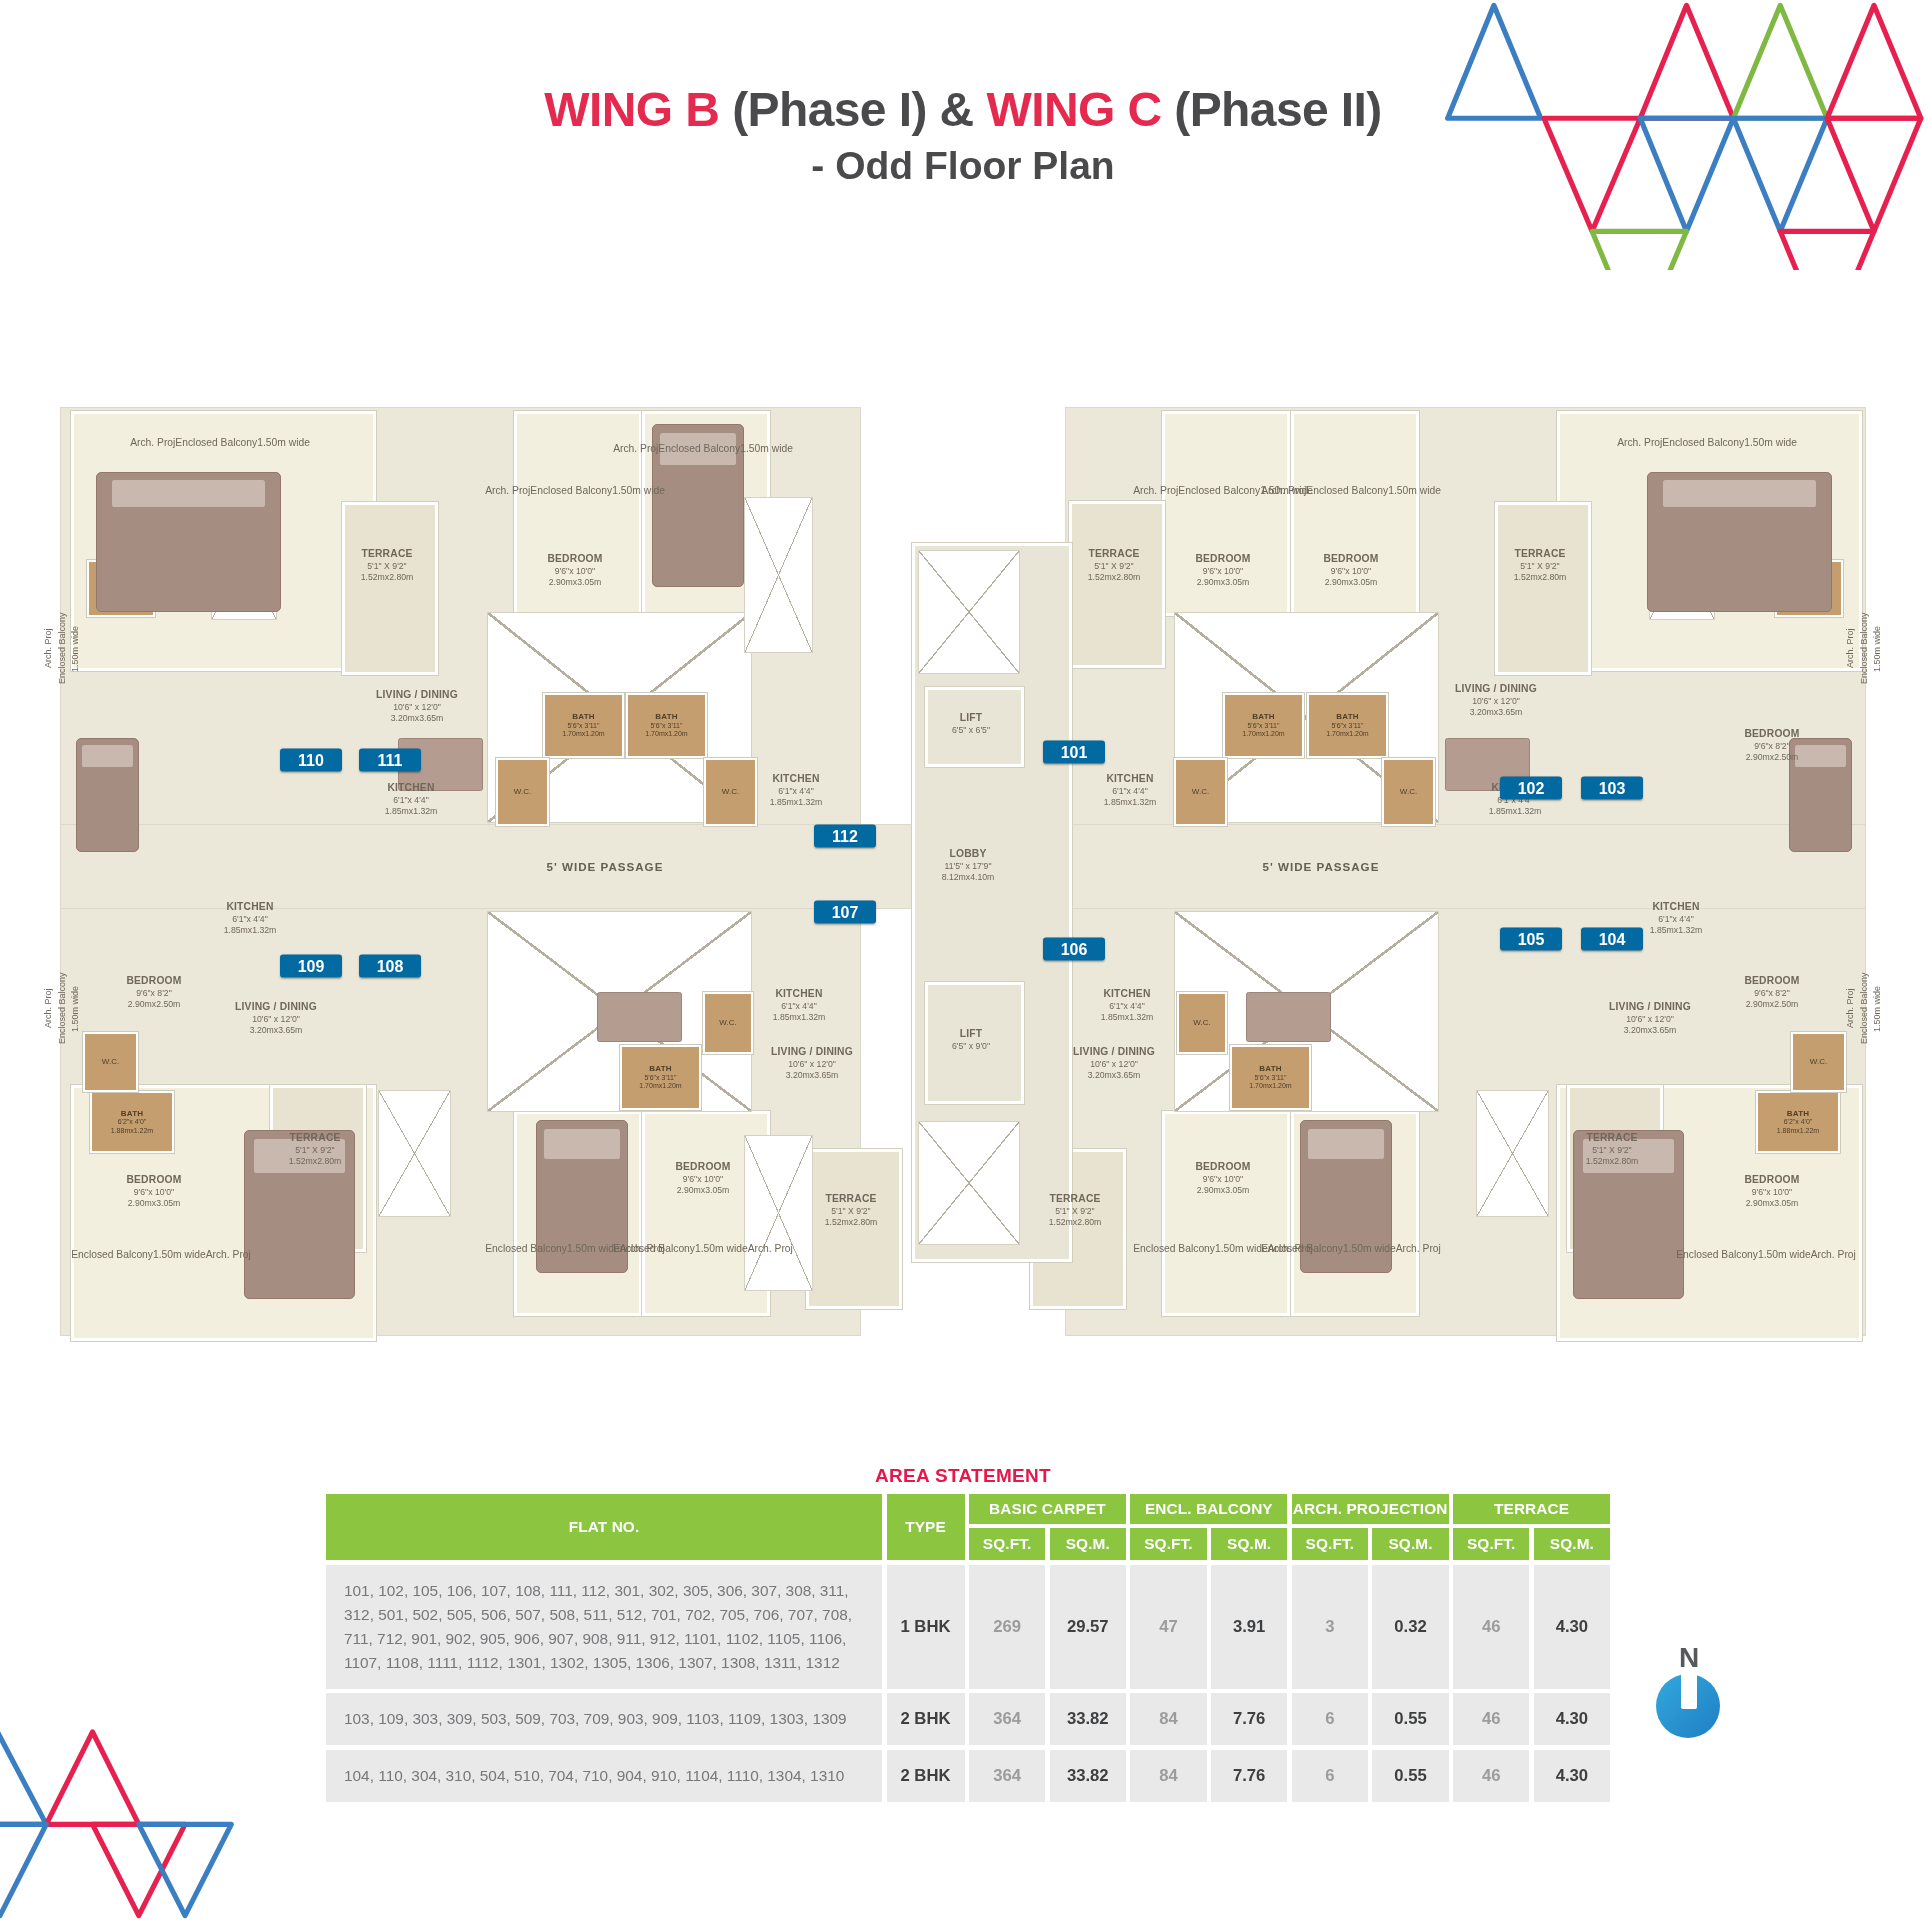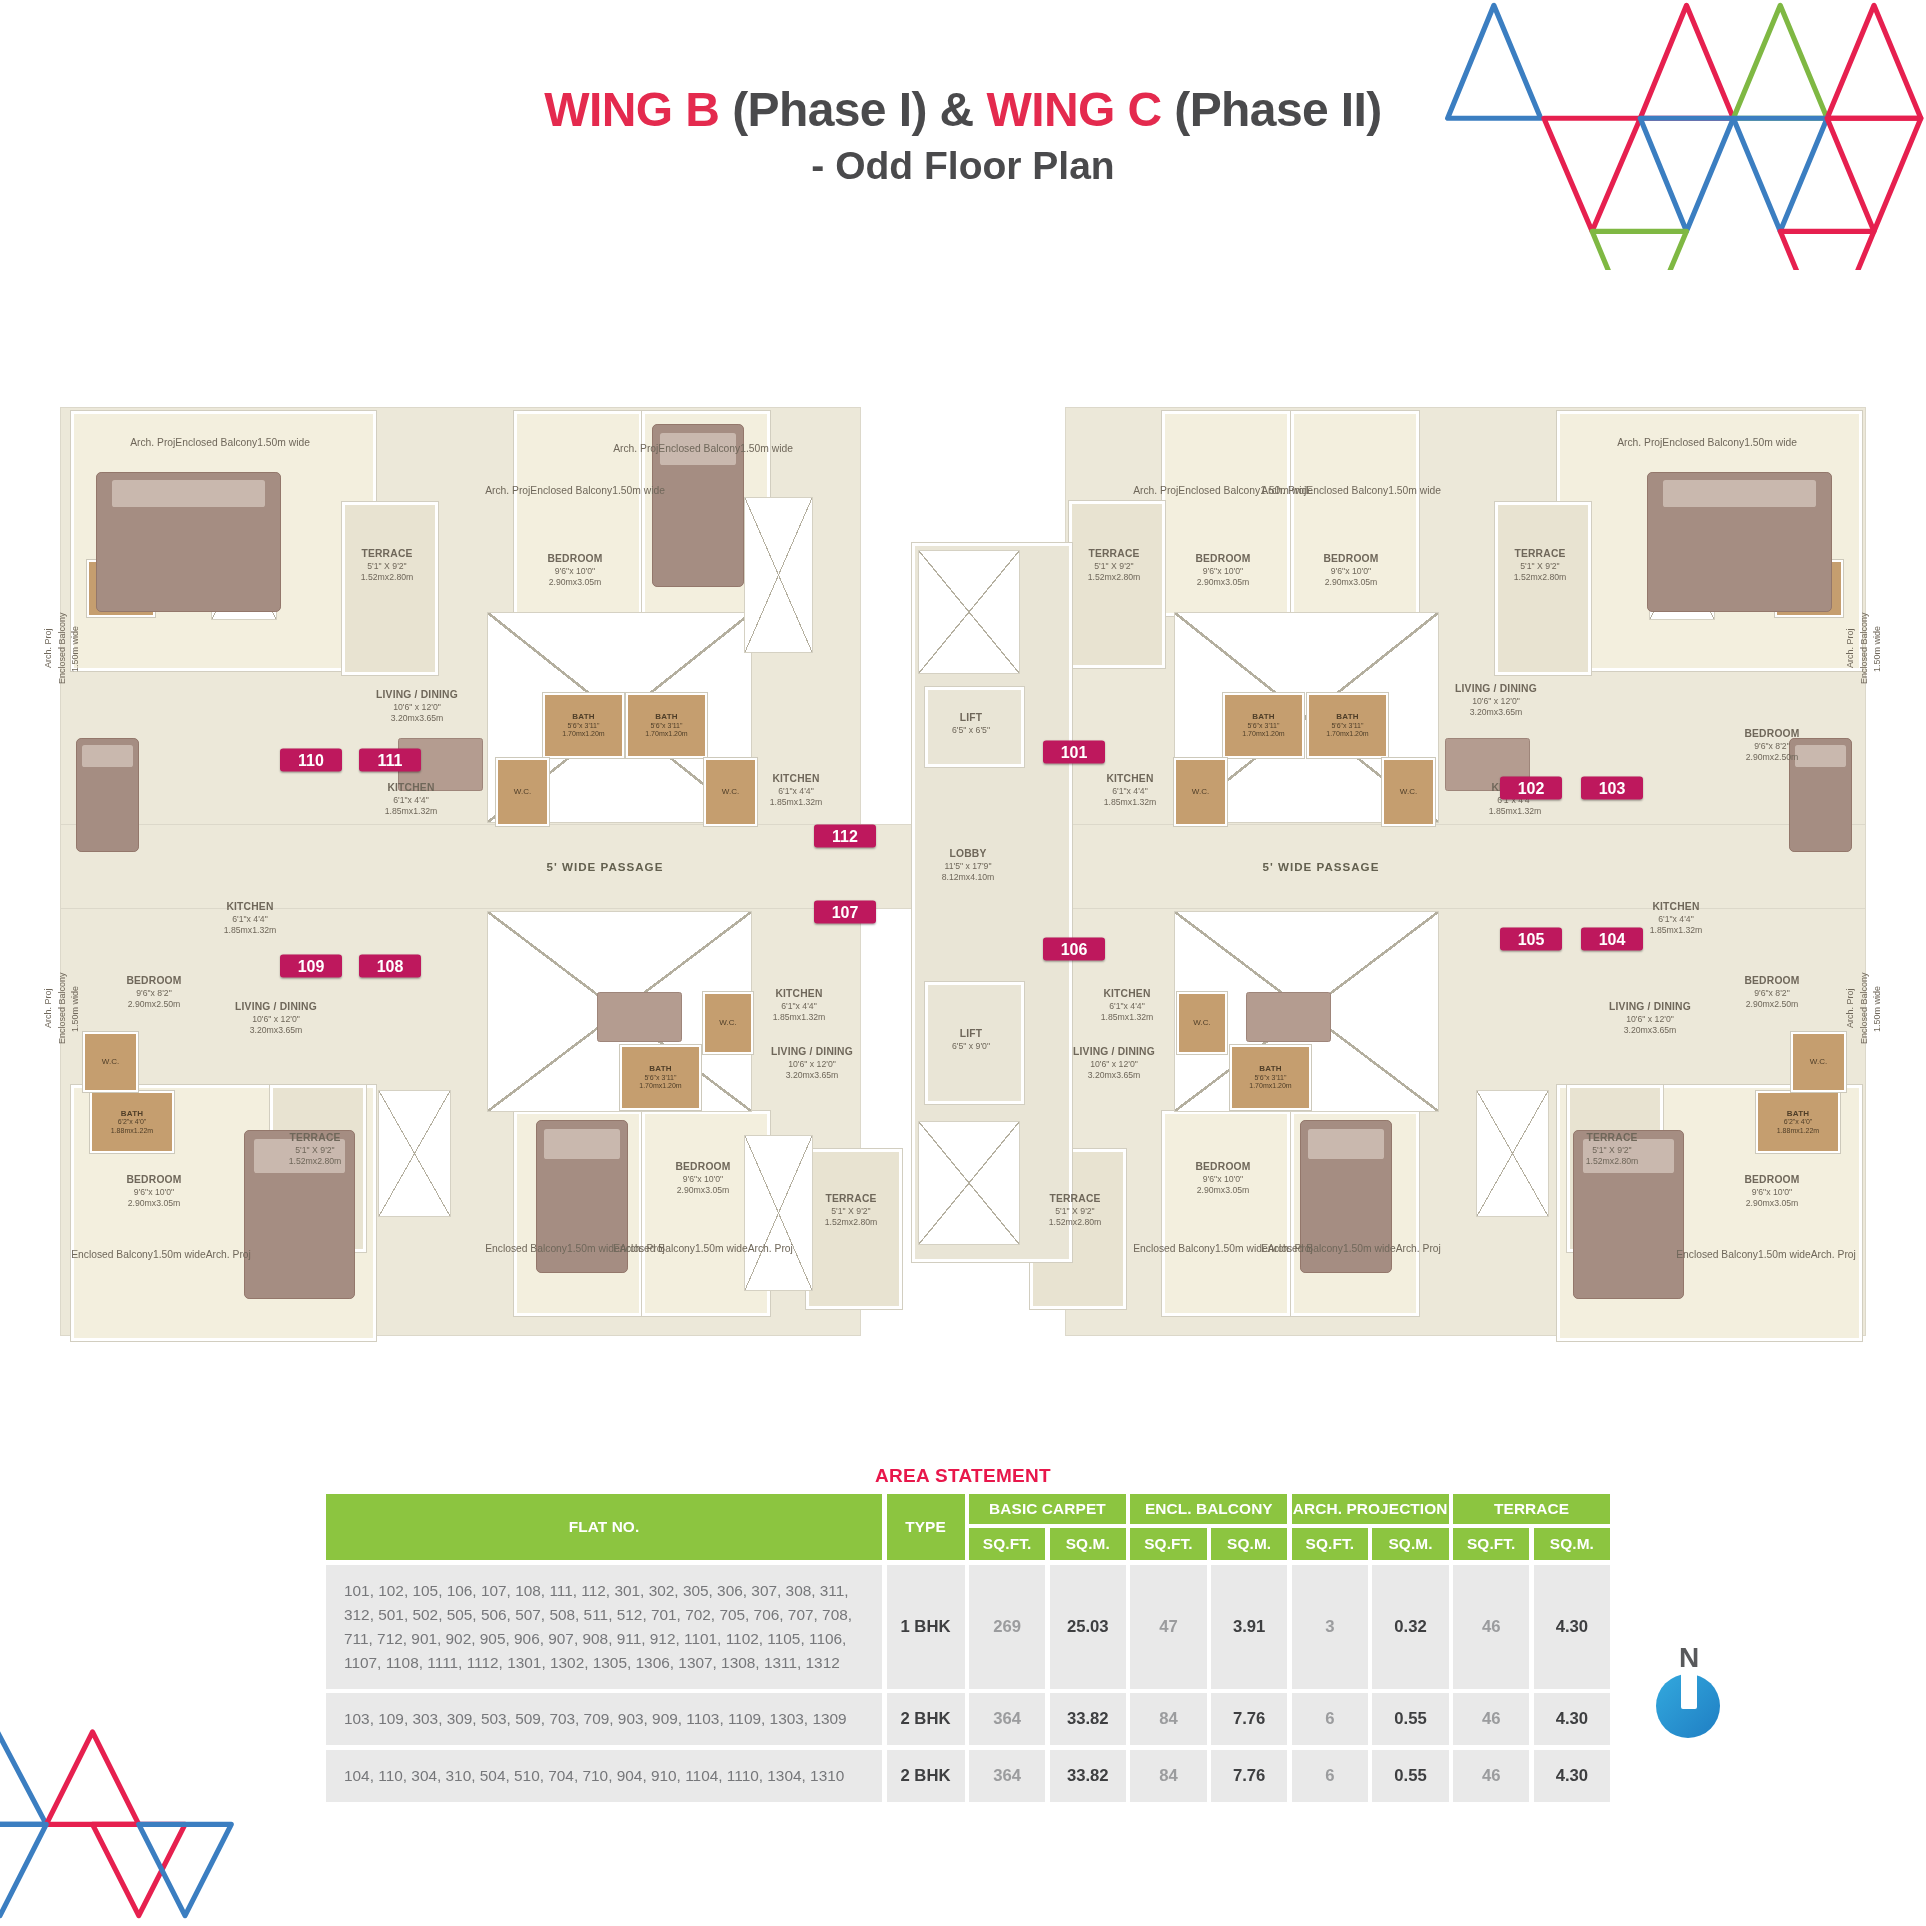--- a/index.html
+++ b/index.html
@@ -33,21 +33,21 @@
   .lbl{position:absolute;transform:translate(-50%,-50%);text-align:center;color:#6F675A;
        font-size:10.3px;line-height:1.32;white-space:nowrap;z-index:5;}
   .lbl .n{font-weight:bold;display:block;letter-spacing:0.2px;}
   .lbl .d{display:block;font-size:8.7px;}
   .sm{font-size:8px;line-height:1.2;color:#4F3E28;}
   .sm .n{font-size:8px;}
   .sm .d{font-size:7px;}
   .vlbl{position:absolute;writing-mode:vertical-rl;transform:rotate(180deg);text-align:center;
         color:#6F675A;font-size:9px;line-height:1.5;z-index:5;}
   .vlbl span{display:block;}
-  .badge{position:absolute;transform:translate(-50%,-50%);min-width:54px;height:23px;background:#be185d;
+  .badge{position:absolute;transform:translate(-50%,-50%);min-width:54px;height:23px;background:#0369a1;
          color:#fff;font-weight:bold;font-size:16px;line-height:23px;text-align:center;border-radius:3.2px;
          z-index:6;box-shadow:0 0.6px 1.9px rgba(0,0,0,.3);padding:0 4px;}
   .pass{font-size:11.6px;letter-spacing:1px;color:#63604F;font-weight:bold;}
   
   .atitle{position:absolute;left:963px;top:1465px;transform:translateX(-50%);
           color:#E8174B;font-weight:bold;font-size:19px;letter-spacing:0.3px;}
   .grid{position:absolute;left:326px;top:1494px;width:1284px;display:grid;
         grid-template-columns:556px 78px repeat(8,1fr);
         grid-template-rows:29.5px 32px auto auto auto;gap:4.5px;}
   .grid>div{display:flex;align-items:center;justify-content:center;}
@@ -491,21 +491,21 @@
     <div class="h" style="grid-row:2;">SQ.FT.</div>
     <div class="h" style="grid-row:2;">SQ.M.</div>
     <div class="h" style="grid-row:2;">SQ.FT.</div>
     <div class="h" style="grid-row:2;">SQ.M.</div>
     <div class="h" style="grid-row:2;">SQ.FT.</div>
     <div class="h" style="grid-row:2;">SQ.M.</div>
 
     <div class="c flats">101, 102, 105, 106, 107, 108, 111, 112, 301, 302, 305, 306, 307, 308, 311, 312, 501, 502, 505, 506, 507, 508, 511, 512, 701, 702, 705, 706, 707, 708, 711, 712, 901, 902, 905, 906, 907, 908, 911, 912, 1101, 1102, 1105, 1106, 1107, 1108, 1111, 1112, 1301, 1302, 1305, 1306, 1307, 1308, 1311, 1312</div>
     <div class="c typ">1 BHK</div>
     <div class="c vg">269</div>
-    <div class="c vd">25.03</div>
+    <div class="c vd">29.57</div>
     <div class="c vg">47</div>
     <div class="c vd">3.91</div>
     <div class="c vg">3</div>
     <div class="c vd">0.32</div>
     <div class="c vg">46</div>
     <div class="c vd">4.30</div>
 
     <div class="c flats">103, 109, 303, 309, 503, 509, 703, 709, 903, 909, 1103, 1109, 1303, 1309</div>
     <div class="c typ">2 BHK</div>
     <div class="c vg">364</div>

